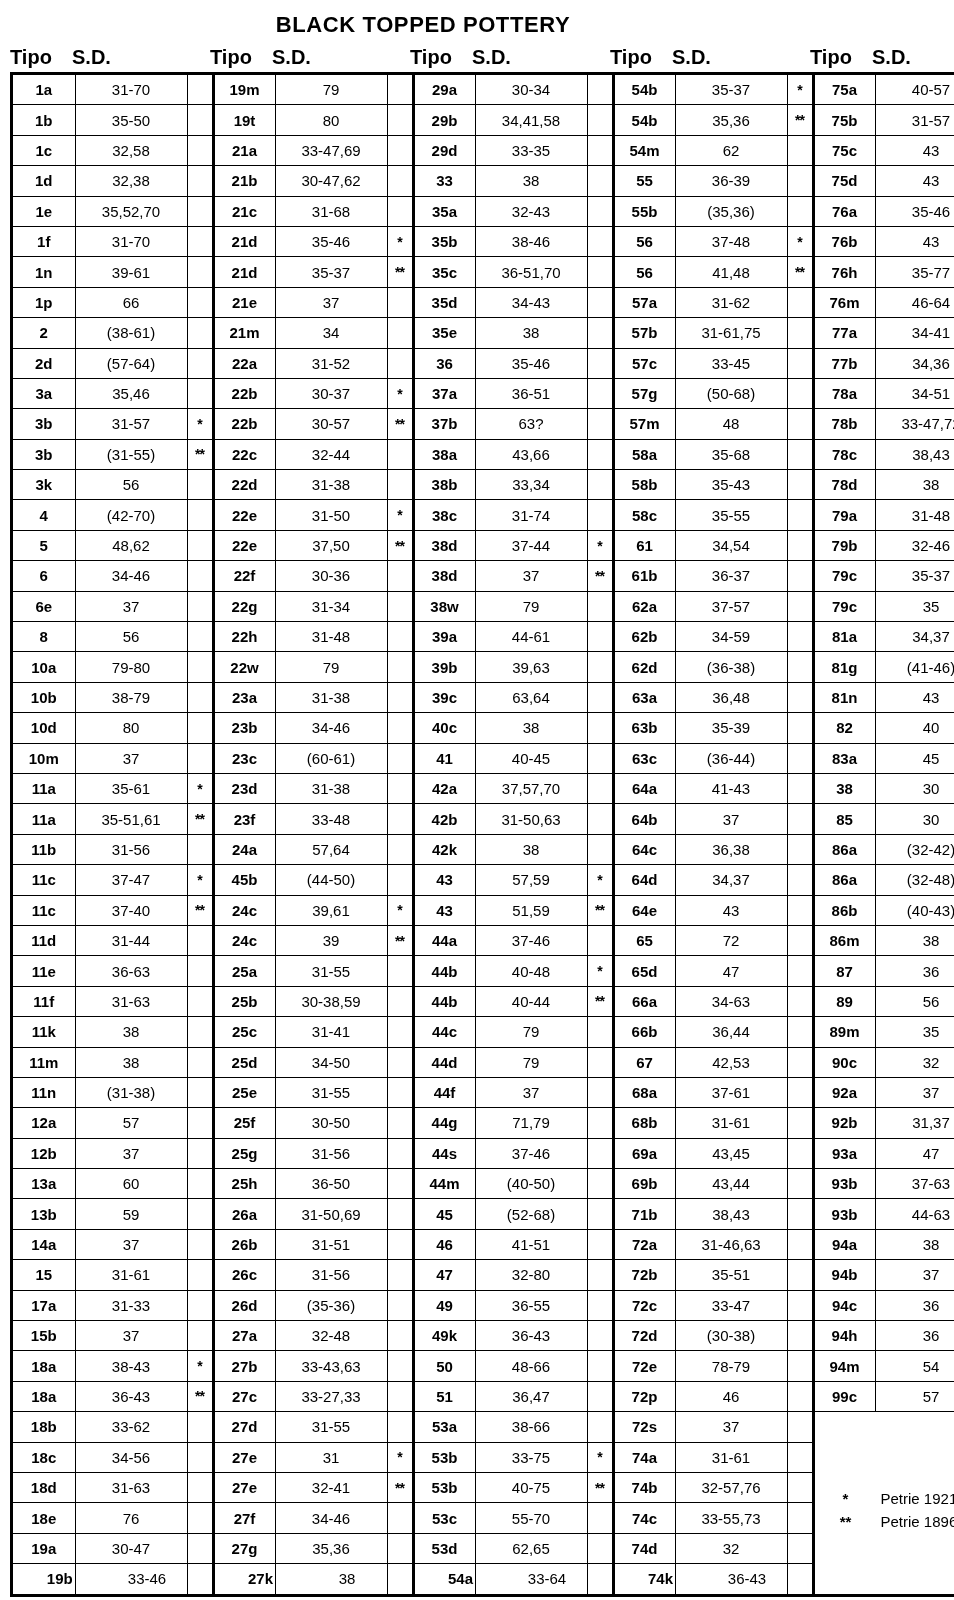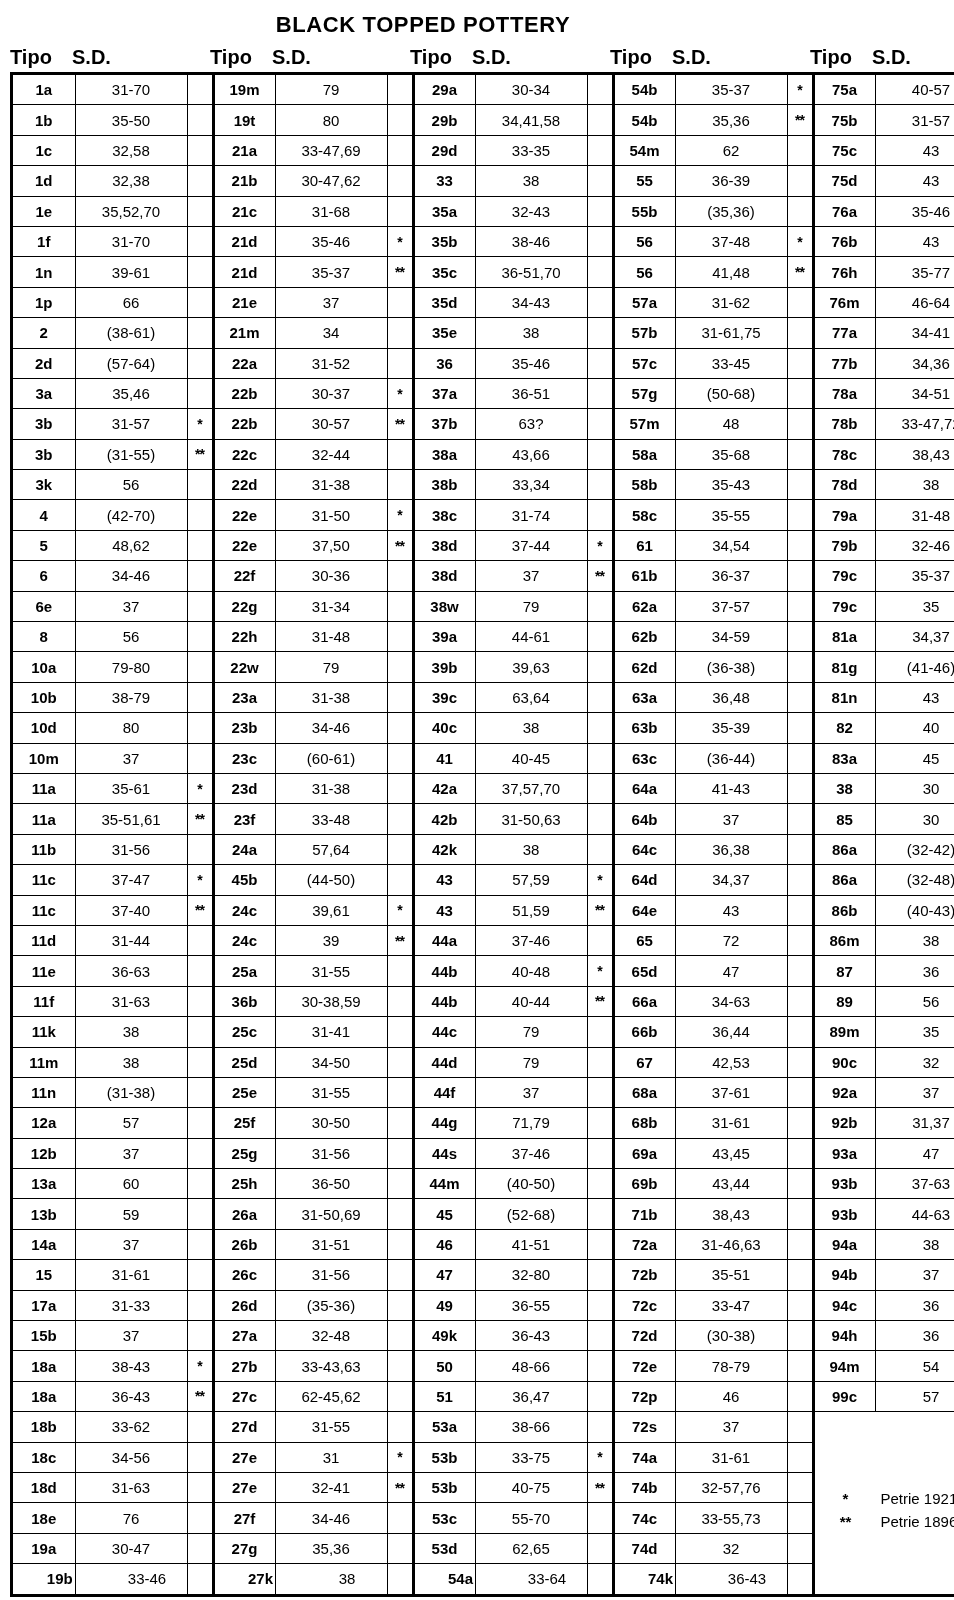--- a/index.html
+++ b/index.html
@@ -638,21 +638,21 @@
             <td class="tipo blockstart">65d</td>
             <td class="sd">47</td>
             <td class="star"></td>
             <td class="tipo blockstart">87</td>
             <td class="sd">36</td>
           </tr>
           <tr>
             <td class="tipo edgeleft">11f</td>
             <td class="sd">31-63</td>
             <td class="star"></td>
-            <td class="tipo blockstart">36b</td>
+            <td class="tipo blockstart">25b</td>
             <td class="sd">30-38,59</td>
             <td class="star"></td>
             <td class="tipo blockstart">44b</td>
             <td class="sd">40-44</td>
             <td class="star">**</td>
             <td class="tipo blockstart">66a</td>
             <td class="sd">34-63</td>
             <td class="star"></td>
             <td class="tipo blockstart">89</td>
             <td class="sd">56</td>
@@ -847,21 +847,21 @@
             <td class="sd">78-79</td>
             <td class="star"></td>
             <td class="tipo blockstart">94m</td>
             <td class="sd">54</td>
           </tr>
           <tr>
             <td class="tipo edgeleft">18a</td>
             <td class="sd">36-43</td>
             <td class="star">**</td>
             <td class="tipo blockstart">27c</td>
-            <td class="sd">62-45,62</td>
+            <td class="sd">33-27,33</td>
             <td class="star"></td>
             <td class="tipo blockstart">51</td>
             <td class="sd">36,47</td>
             <td class="star"></td>
             <td class="tipo blockstart">72p</td>
             <td class="sd">46</td>
             <td class="star"></td>
             <td class="tipo blockstart">99c</td>
             <td class="sd">57</td>
           </tr>

